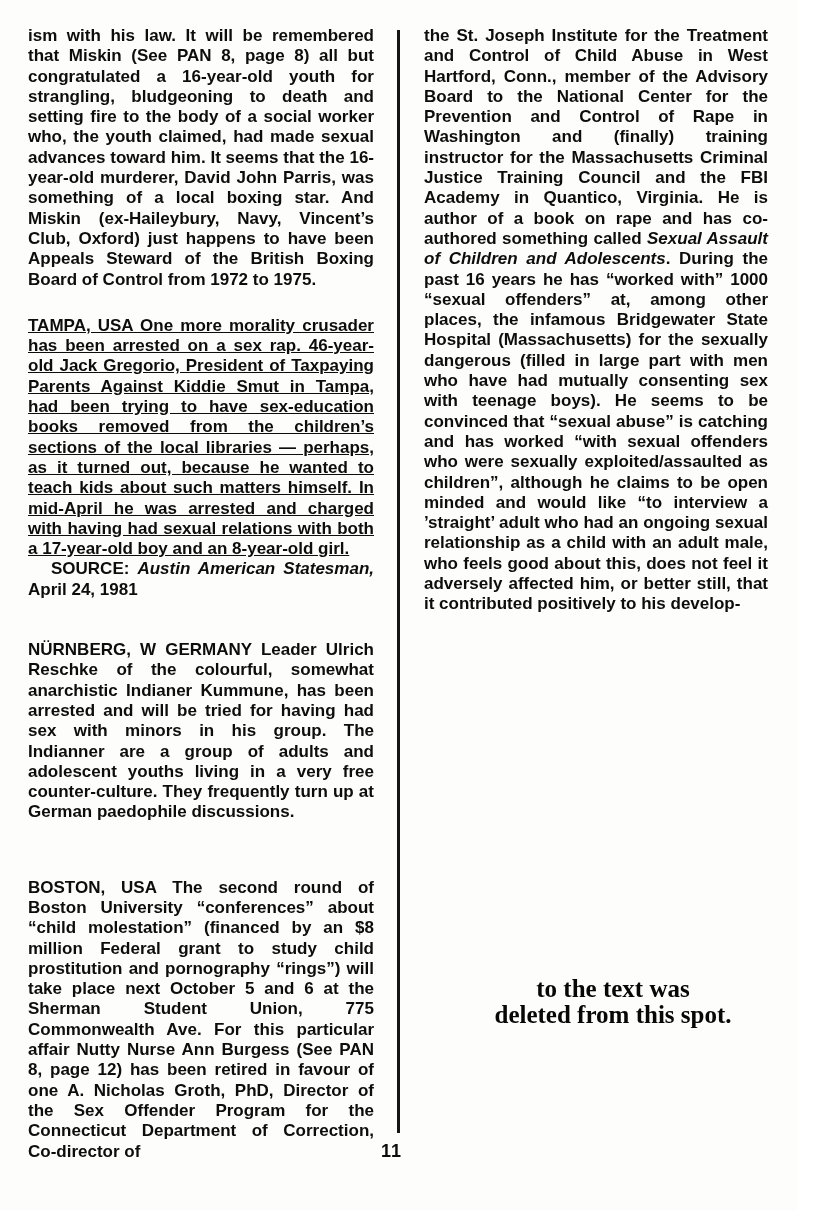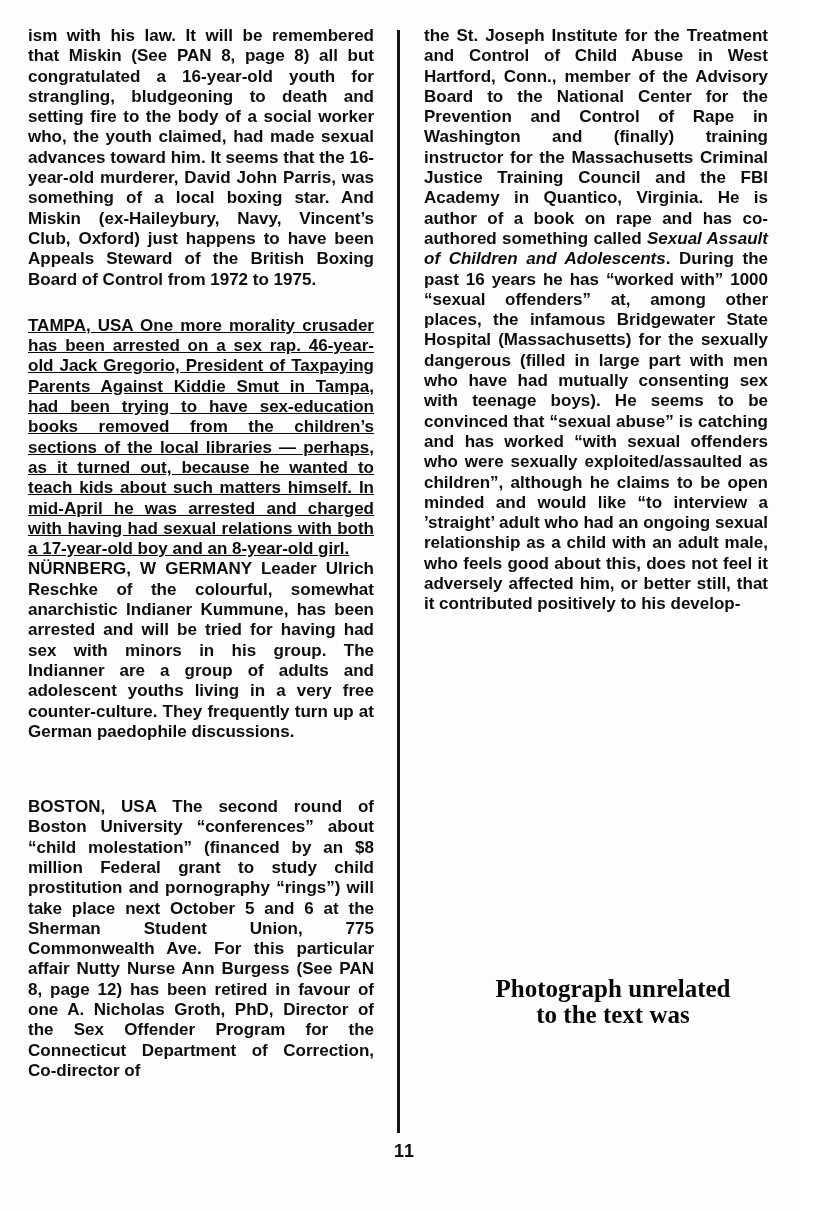--- a/index.html
+++ b/index.html
@@ -53,45 +53,46 @@
     font-weight: 700;
     font-size: 25px;
     line-height: 26px;
     color: #070707;
   }
   .page-number {
     position: absolute;
     left: 381px;
     top: 1141px;
     width: 34px;
-    text-align: right;
+    text-align: left;
     font-size: 18px;
     font-weight: 700;
     letter-spacing: 1px;
     color: #0d0d0d;
   }
 </style>
 </head>
 <body>
 
 <div class="page">
 
   <div class="column column-left">
     <p class="para para-miskin"><span>ism with his law. It will be remembered that Miskin (See PAN 8, page 8) all but congratulated a 16-year-old youth for strangling, bludgeoning to death and setting fire to the body of a social worker who, the youth claimed, had made sexual advances toward him. It seems that the 16-year-old murderer, David John Parris, was something of a local boxing star. And Miskin (ex-Haileybury, Navy, Vincent’s Club, Oxford) just happens to have been Appeals Steward of the British Boxing Board of Control from 1972 to 1975.</span></p>
     <p class="para para-tampa"><span>TAMPA, USA One more morality crusader has been arrested on a sex rap. 46-year-old Jack Gregorio, President of Taxpaying Parents Against Kiddie Smut in Tampa, had been trying to have sex-education books removed from the children’s sections of the local libraries — perhaps, as it turned out, because he wanted to teach kids about such matters himself. In mid-April he was arrested and charged with having had sexual relations with both a 17-year-old boy and an 8-year-old girl.</span></p>
+    <p class="para source-line"><span>SOURCE: </span><span class="seg-i">Austin American Statesman,</span><span> April 24, 1981</span></p>
     <p class="para para-nurnberg"><span>NÜRNBERG, W GERMANY Leader Ulrich Reschke of the colourful, somewhat anarchistic Indianer Kummune, has been arrested and will be tried for having had sex with minors in his group. The Indianner are a group of adults and adolescent youths living in a very free counter-culture. They frequently turn up at German paedophile discussions.</span></p>
     <p class="para para-boston"><span>BOSTON, USA The second round of Boston University “conferences” about “child molestation” (financed by an $8 million Federal grant to study child prostitution and pornography “rings”) will take place next October 5 and 6 at the Sherman Student Union, 775 Commonwealth Ave. For this particular affair Nutty Nurse Ann Burgess (See PAN 8, page 12) has been retired in favour of one A. Nicholas Groth, PhD, Director of the Sex Offender Program for the Connecticut Department of Correction, Co-director of</span></p>
   </div>
 
   <div class="divider"></div>
 
   <div class="column column-right">
     <p class="para"><span>the St. Joseph Institute for the Treatment and Control of Child Abuse in West Hartford, Conn., member of the Advisory Board to the National Center for the Prevention and Control of Rape in Washington and (finally) training instructor for the Massachusetts Criminal Justice Training Council and the FBI Academy in Quantico, Virginia. He is author of a book on rape and has co-authored something called </span><span class="seg-i">Sexual Assault of Children and Adolescents</span><span>. During the past 16 years he has “worked with” 1000 “sexual offenders” at, among other places, the infamous Bridgewater State Hospital (Massachusetts) for the sexually dangerous (filled in large part with men who have had mutually consenting sex with teenage boys). He seems to be convinced that “sexual abuse” is catching and has worked “with sexual offenders who were sexually exploited/assaulted as children”, although he claims to be open minded and would like “to interview a ’straight’ adult who had an ongoing sexual relationship as a child with an adult male, who feels good about this, does not feel it adversely affected him, or better still, that it contributed positively to his develop-</span></p>
   </div>
 
   <div class="photo-note">
-    <div>Photograph unrelated</div>
     <div>to the text was</div>
+    <div>deleted from this spot.</div>
   </div>
 
   <div class="page-number">11</div>
 
 </div>
 
 </body></html>

